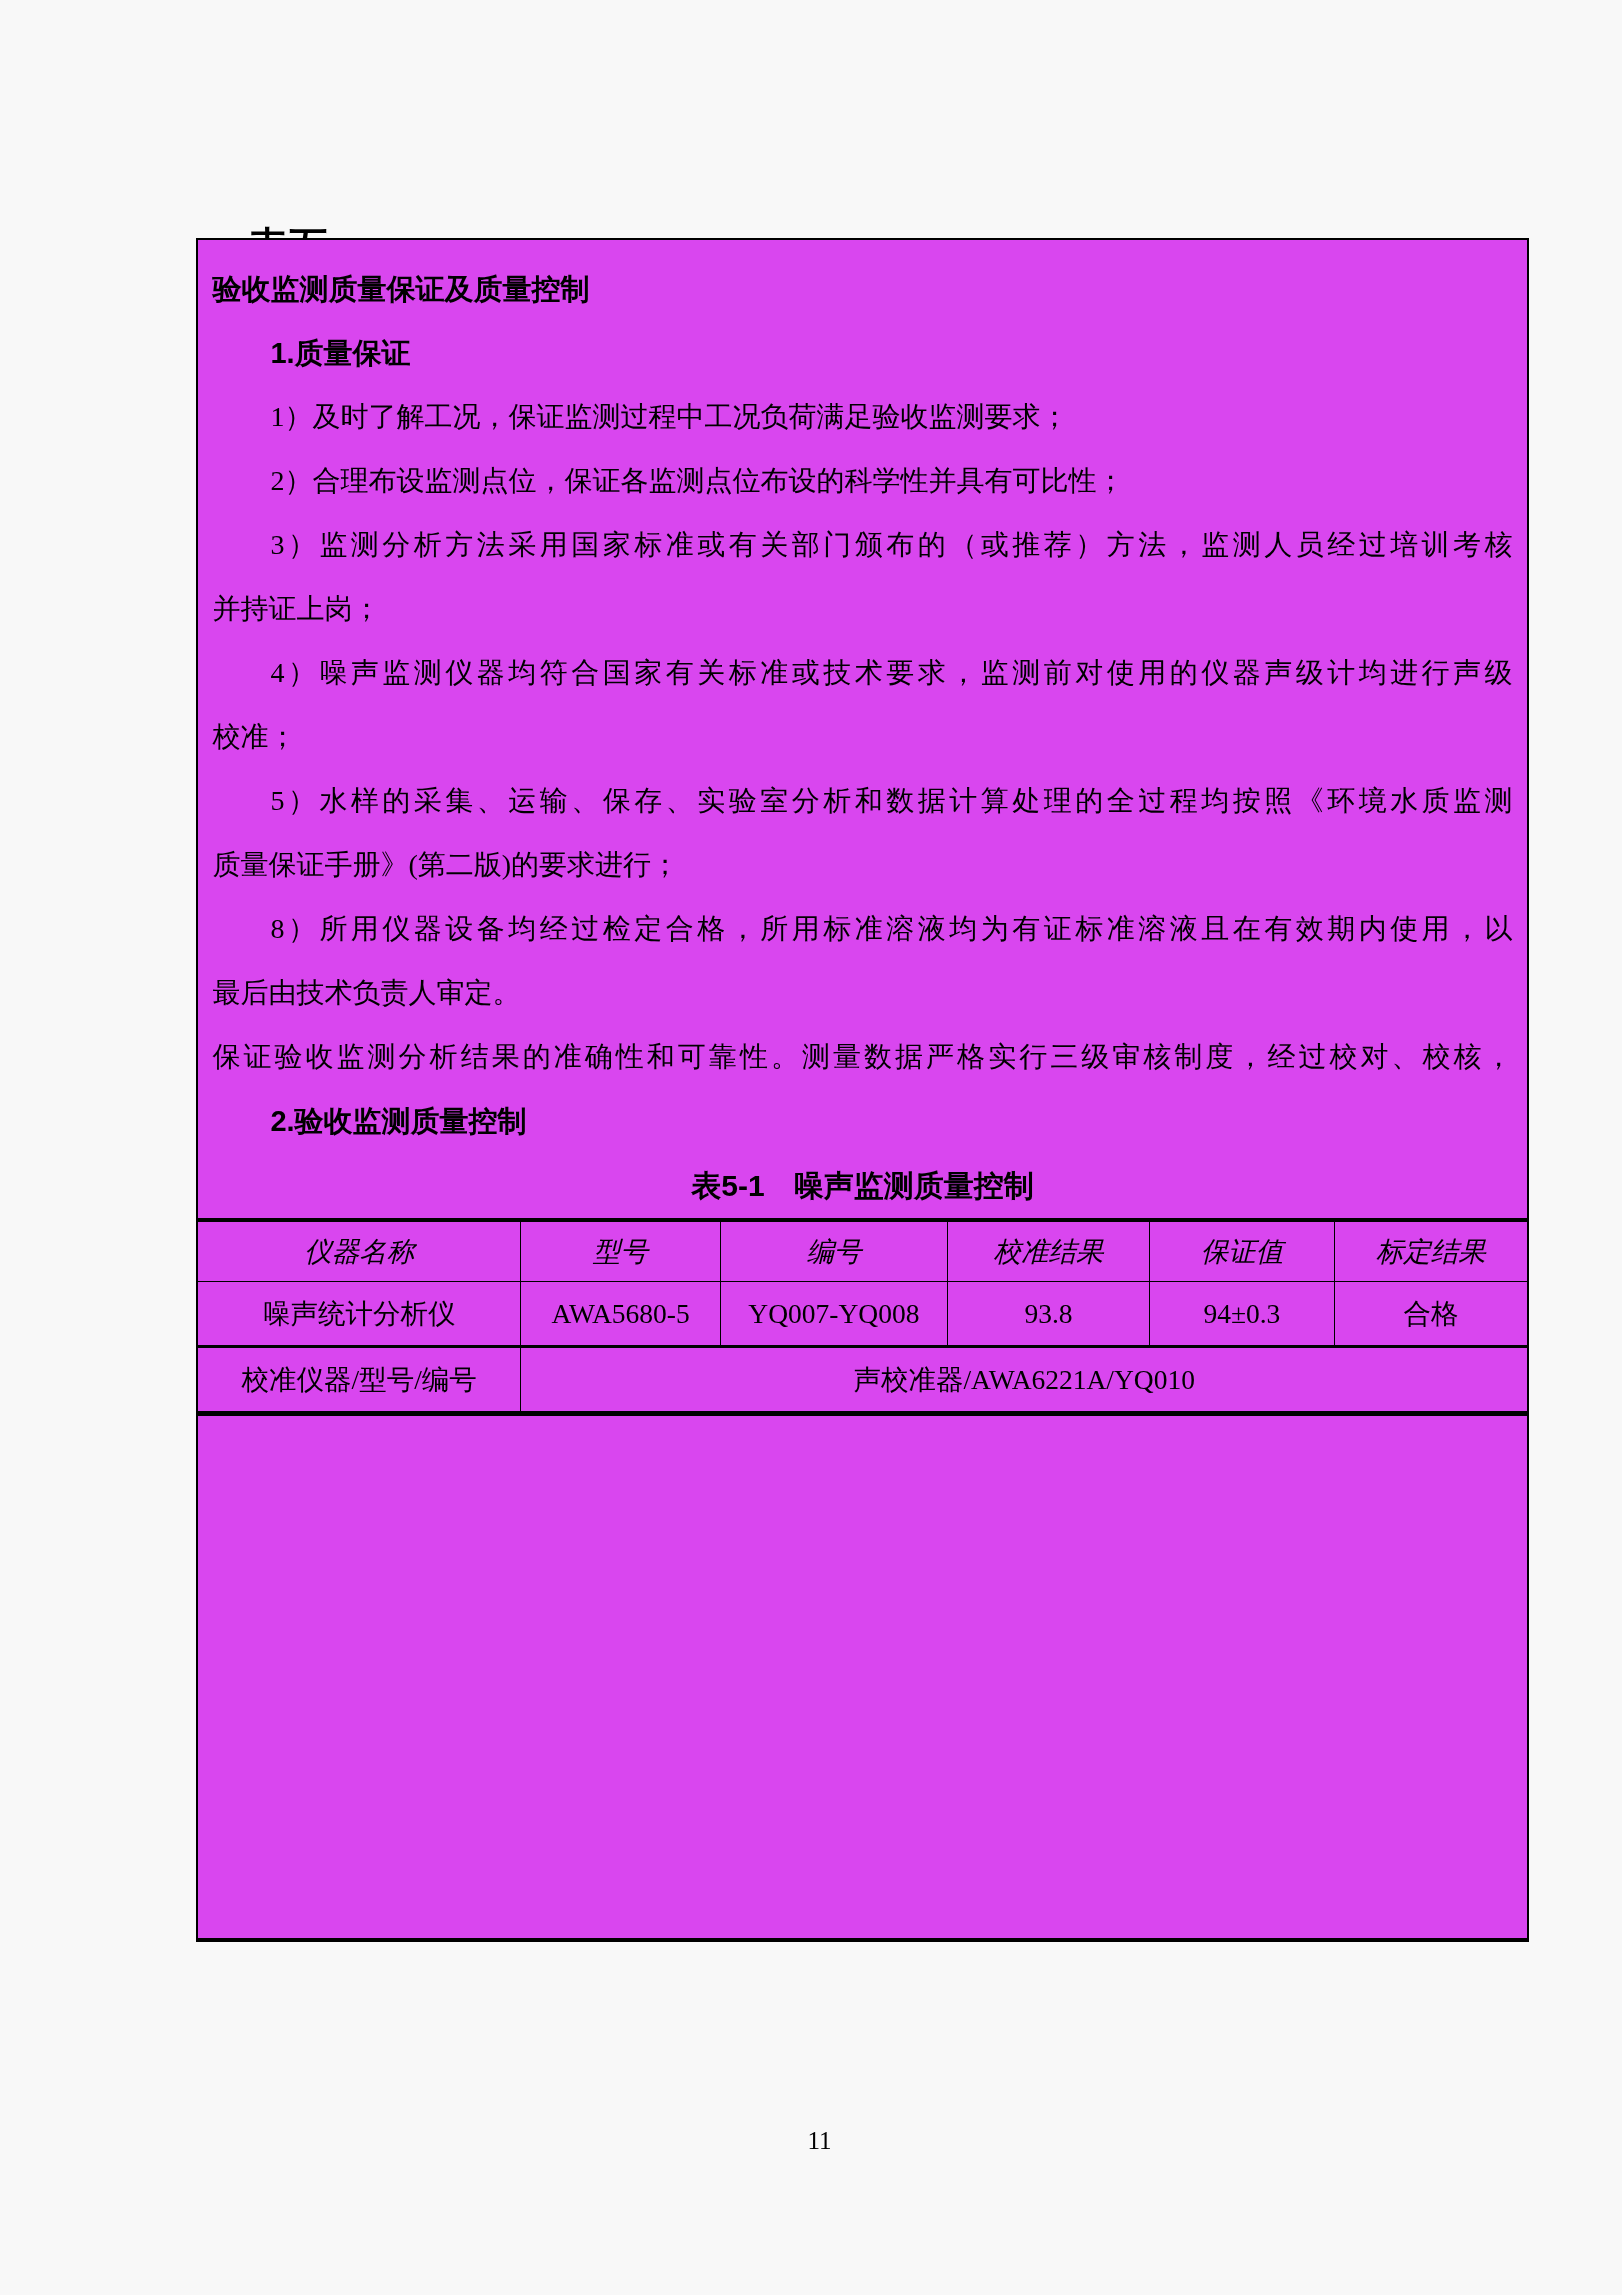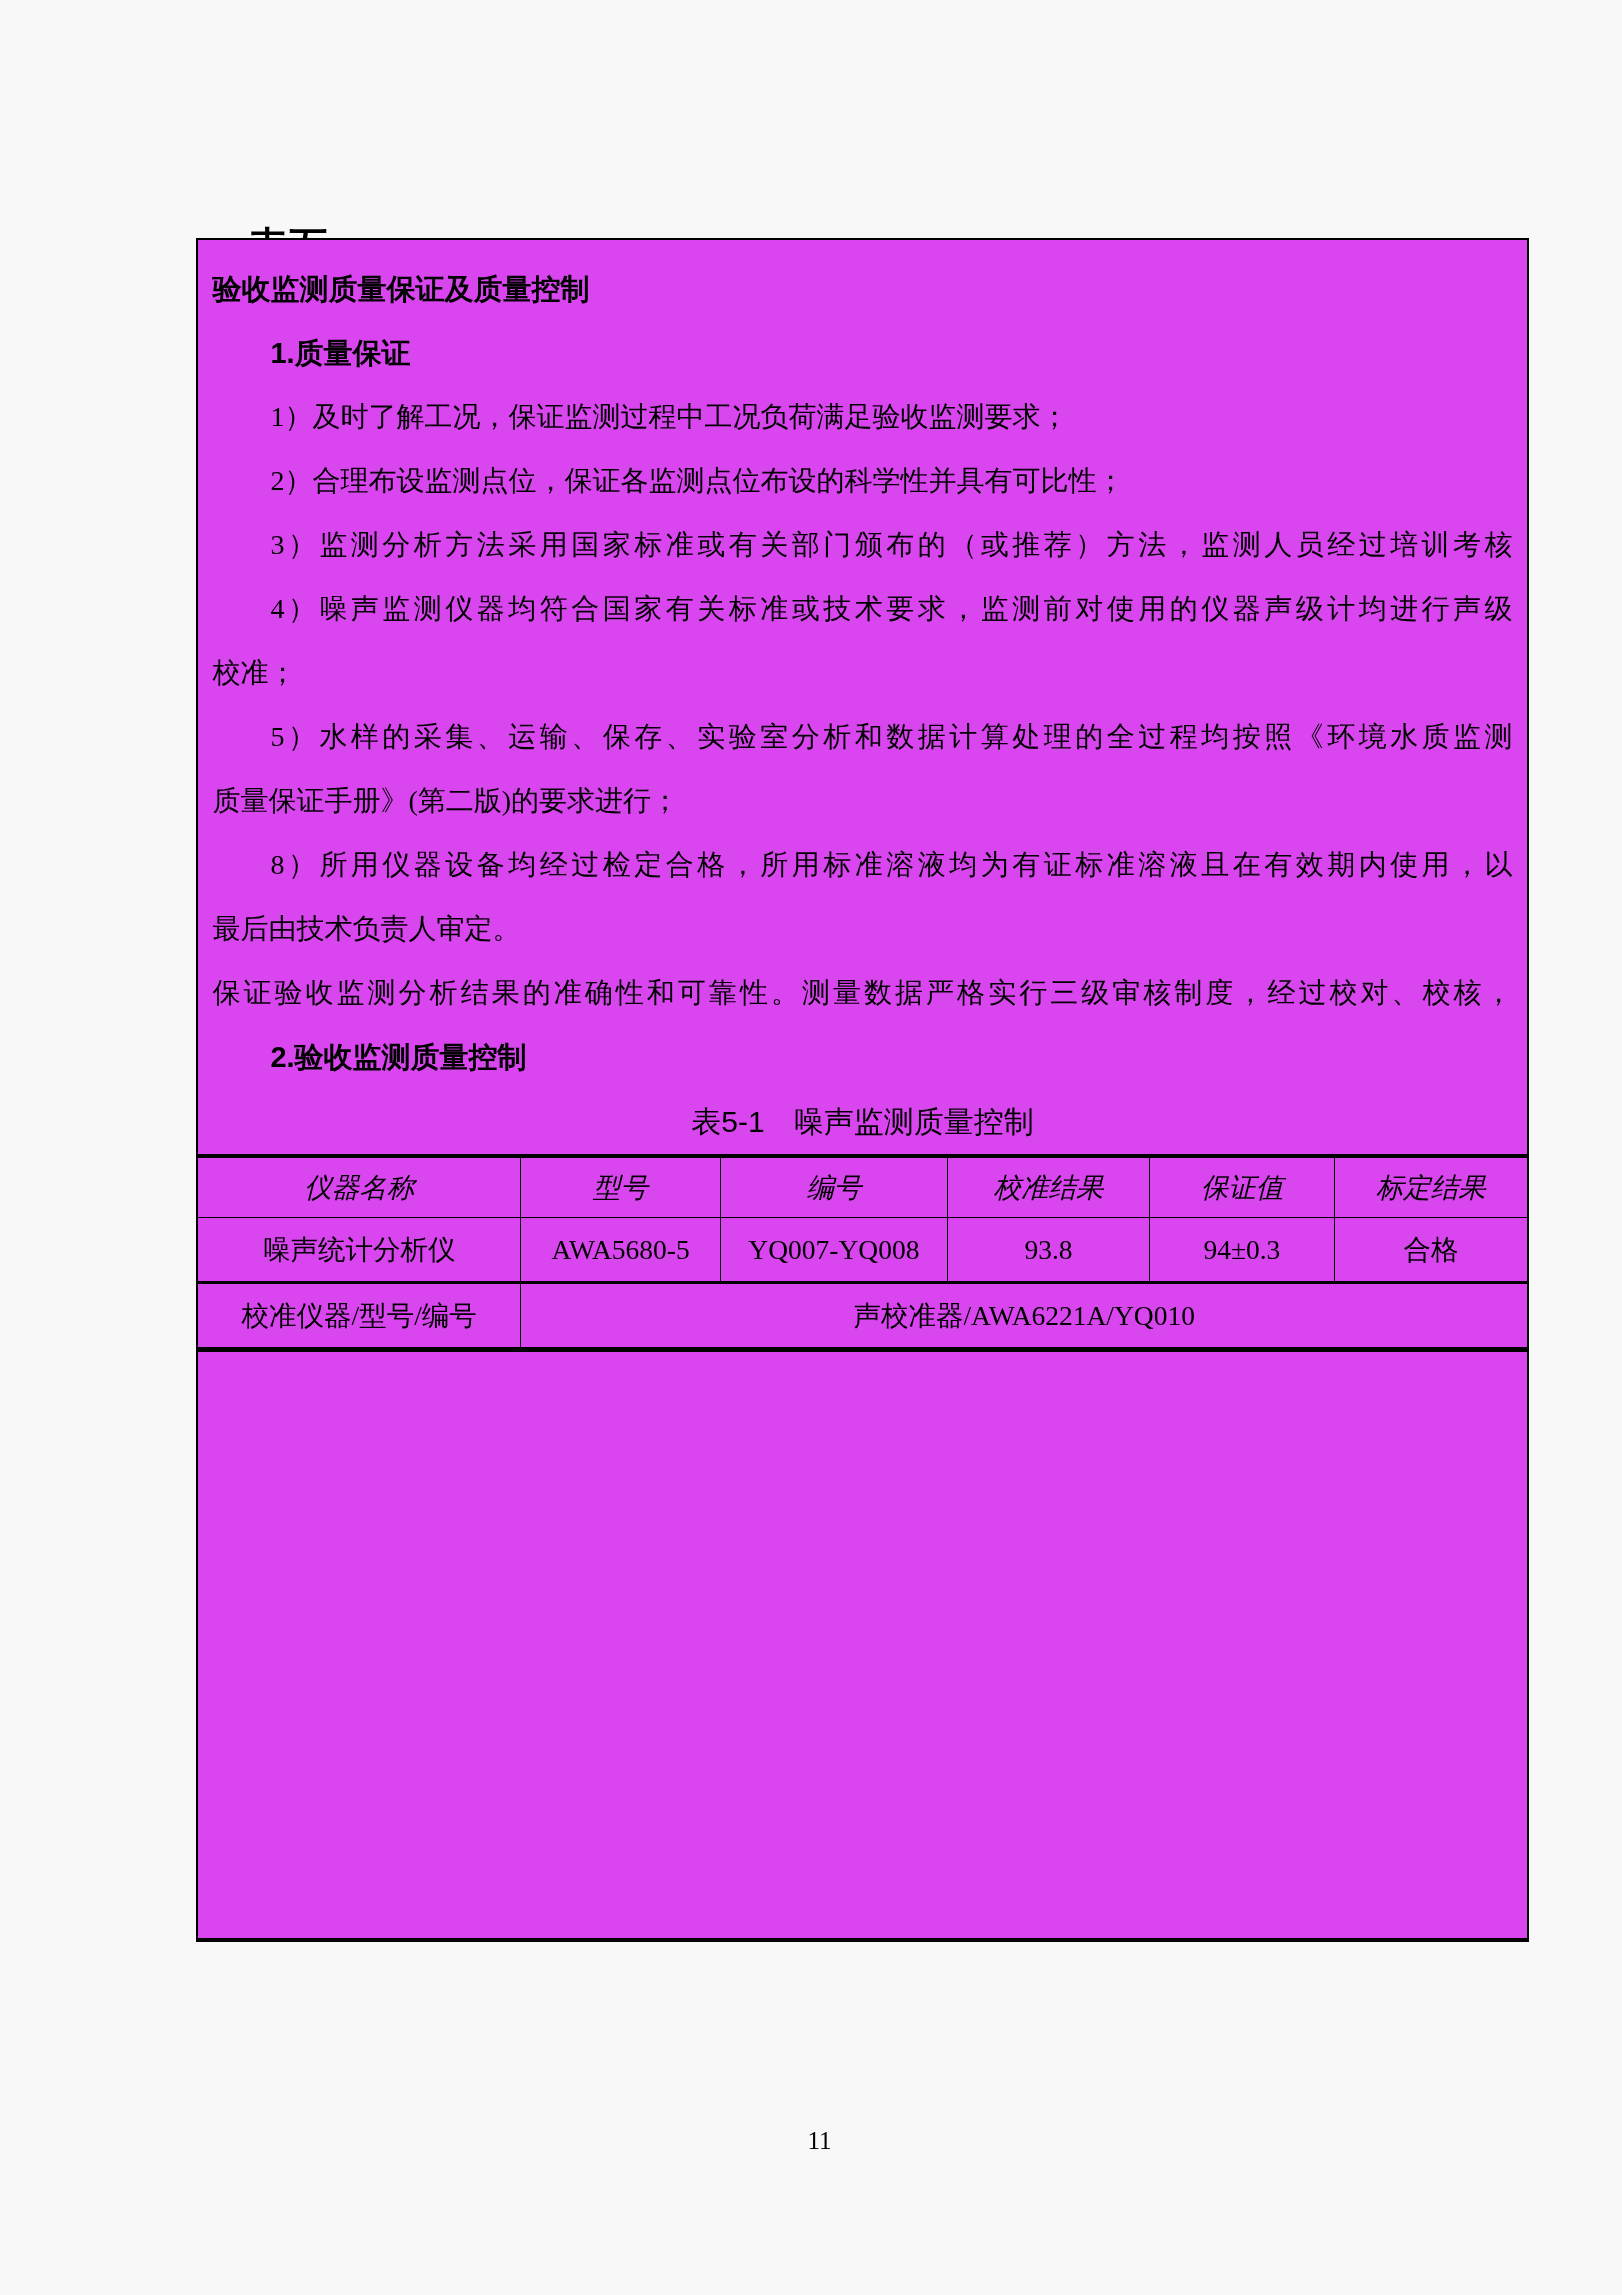--- a/index.html
+++ b/index.html
@@ -32,21 +32,21 @@
   .jf{white-space:normal;text-align-last:justify;}
   .ind{text-indent:58px;}
   .b{
     font-family:"Liberation Sans","DejaVu Sans",sans-serif;
     font-weight:700;font-size:29px;
   }
   .table-title{
     height:65px;line-height:65px;
     text-align:center;
     font-family:"Liberation Sans","DejaVu Sans",sans-serif;
-    font-weight:400;font-size:30px;
+    font-weight:700;font-size:30px;
   }
   .table-title .tprefix{margin-right:29px;}
   table.qc{
     width:100%;
     border-collapse:collapse;
     table-layout:fixed;
     border-top:4.6px solid #000;
     border-bottom:5.2px solid #000;
   }
   table.qc td{
@@ -73,20 +73,21 @@
 <div class="sheet-label">表五</div>
 
 <div class="outer-box">
 
   <div class="text-area">
     <div class="line b">验收监测质量保证及质量控制</div>
     <div class="line b ind">1.质量保证</div>
     <div class="line ind">1）及时了解工况，保证监测过程中工况负荷满足验收监测要求；</div>
     <div class="line ind">2）合理布设监测点位，保证各监测点位布设的科学性并具有可比性；</div>
     <div class="line ind jf">3）监测分析方法采用国家标准或有关部门颁布的（或推荐）方法，监测人员经过培训考核</div>
+    <div class="line">并持证上岗；</div>
     <div class="line ind jf">4）噪声监测仪器均符合国家有关标准或技术要求，监测前对使用的仪器声级计均进行声级</div>
     <div class="line">校准；</div>
     <div class="line ind jf">5）水样的采集、运输、保存、实验室分析和数据计算处理的全过程均按照《环境水质监测</div>
     <div class="line">质量保证手册》(第二版)的要求进行；</div>
     <div class="line ind jf">8）所用仪器设备均经过检定合格，所用标准溶液均为有证标准溶液且在有效期内使用，以</div>
     <div class="line">最后由技术负责人审定。</div>
     <div class="line jf">保证验收监测分析结果的准确性和可靠性。测量数据严格实行三级审核制度，经过校对、校核，</div>
     <div class="line b ind">2.验收监测质量控制</div>
   </div>
 

